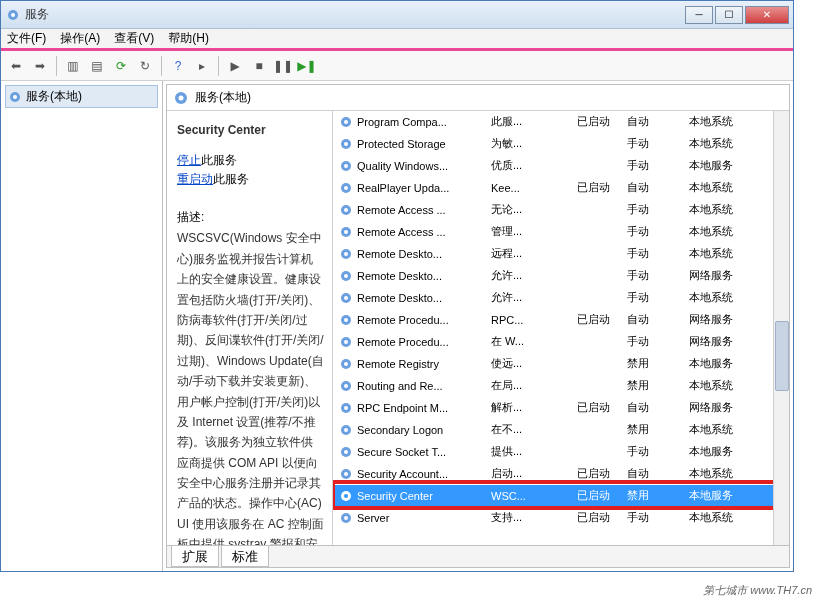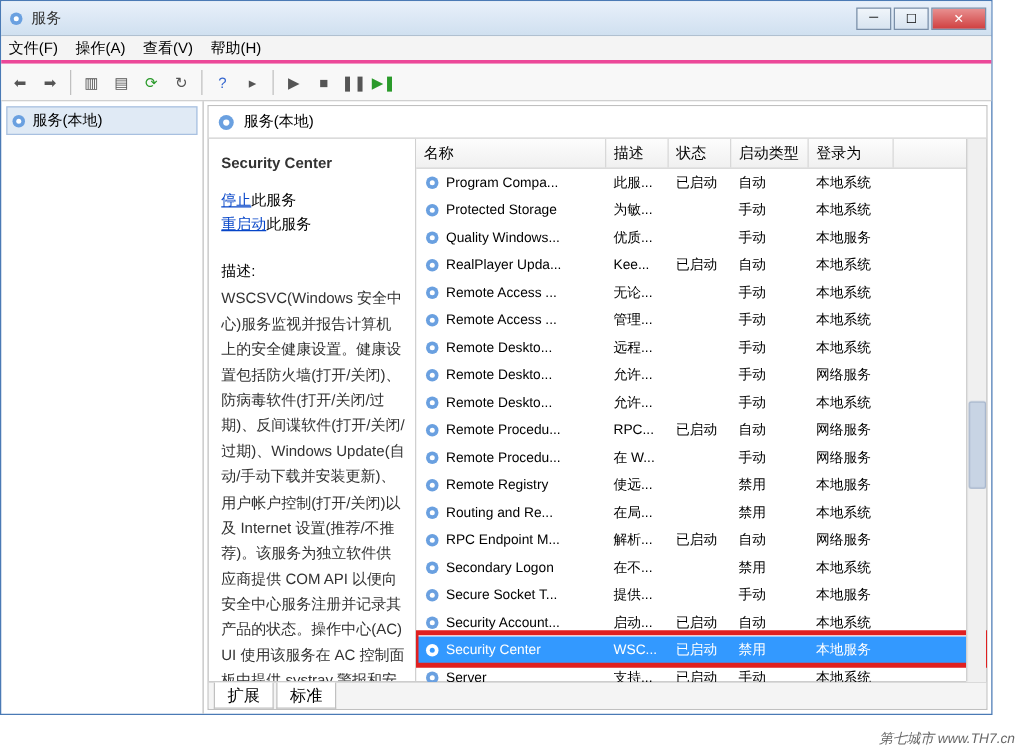--- a/index.html
+++ b/index.html
@@ -36,21 +36,21 @@
 .col-name { width: 152px; }
 .col-desc { width: 50px; }
 .col-status { width: 50px; }
 .col-start { width: 62px; }
 .col-logon { width: 68px; }
 .rows { flex: 1; overflow-y: auto; position: relative; }
 .row { display: flex; height: 22px; align-items: center; font-size: 11px; border-bottom: 1px solid transparent; }
 .row .cell { padding: 0 6px; white-space: nowrap; overflow: hidden; text-overflow: clip; }
 .row .cell.name { width: 152px; display: flex; align-items: center; }
 .row .cell.desc { width: 50px; }
-.row .cell.status { width: 50px; }
+.row .cell.status { width: 50px; margin-left: 36px; }
 .row .cell.start { width: 62px; }
 .row .cell.logon { width: 68px; }
 .row .gear { width: 14px; height: 14px; margin-right: 4px; flex-shrink: 0; }
 .row.selected { background: #3399ff; color: #fff; }
 .highlight-box { position: absolute; border: 4px solid #e02020; pointer-events: none; }
 .tabs { height: 22px; border-top: 1px solid #c0c0c0; display: flex; font-size: 13px; padding-left: 4px; background: #f4f4f4; }
 .tab { padding: 2px 10px; border: 1px solid #c0c0c0; border-top: none; margin-right: 2px; background: #fff; cursor: pointer; }
 .tab.active { background: #fff; }
 .scrollbar { position: absolute; right: 0; top: 0; width: 16px; height: 100%; background: #f0f0f0; border-left: 1px solid #d0d0d0; }
 .scrollbar .thumb { position: absolute; width: 14px; left: 1px; background: #c8d4e4; border: 1px solid #a0b0c8; border-radius: 2px; }
@@ -124,27 +124,20 @@
           <div class="svcname">Security Center</div>
           <div class="actions">
             <div><span class="link">停止</span><span>此服务</span></div>
             <div><span class="link">重启动</span><span>此服务</span></div>
           </div>
           <div class="desclabel">描述:</div>
           <div class="desctext">WSCSVC(Windows 安全中心)服务监视并报告计算机上的安全健康设置。健康设置包括防火墙(打开/关闭)、防病毒软件(打开/关闭/过期)、反间谍软件(打开/关闭/过期)、Windows Update(自动/手动下载并安装更新)、用户帐户控制(打开/关闭)以及 Internet 设置(推荐/不推荐)。该服务为独立软件供应商提供 COM API 以便向安全中心服务注册并记录其产品的状态。操作中心(AC) UI 使用该服务在 AC 控制面板中提供 systray 警报和安全健康状况的图形视图。网络访问保护(NAP)使用该服务向</div>
         </div>
 
         <div class="listpane">
-          <div class="colhead">
-            <div class="col col-name">名称</div>
-            <div class="col col-desc">描述</div>
-            <div class="col col-status">状态</div>
-            <div class="col col-start">启动类型</div>
-            <div class="col col-logon">登录为</div>
-          </div>
           <div class="rows" id="rows">
             <div class="row">
                 <div class="cell name">
                   <svg class="gear gear-svg" viewBox="0 0 14 14">
                     <circle cx="7" cy="7" r="5" fill="#6aa0e0"></circle>
                     <circle cx="7" cy="7" r="2" fill="#fff"></circle>
                   </svg>
                   <span>Program Compa...</span>
                 </div>
                 <div class="cell desc">此服...</div>

